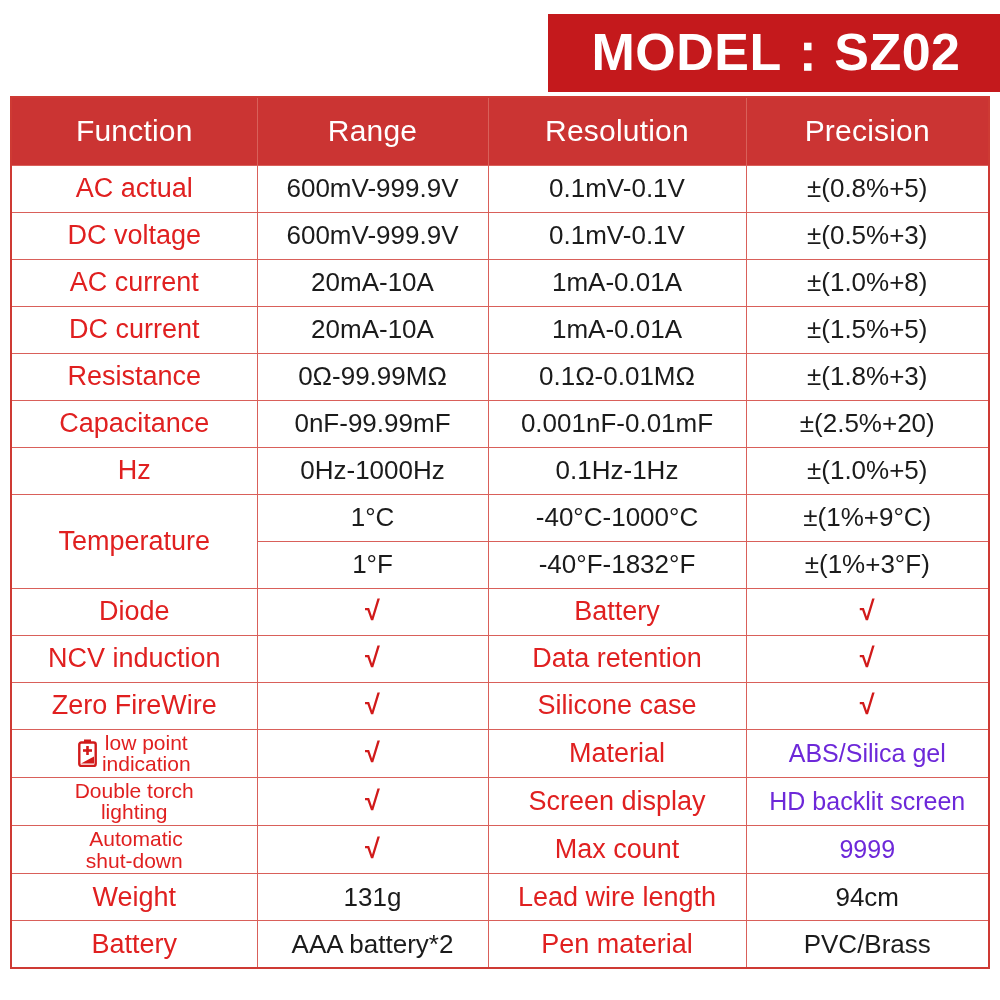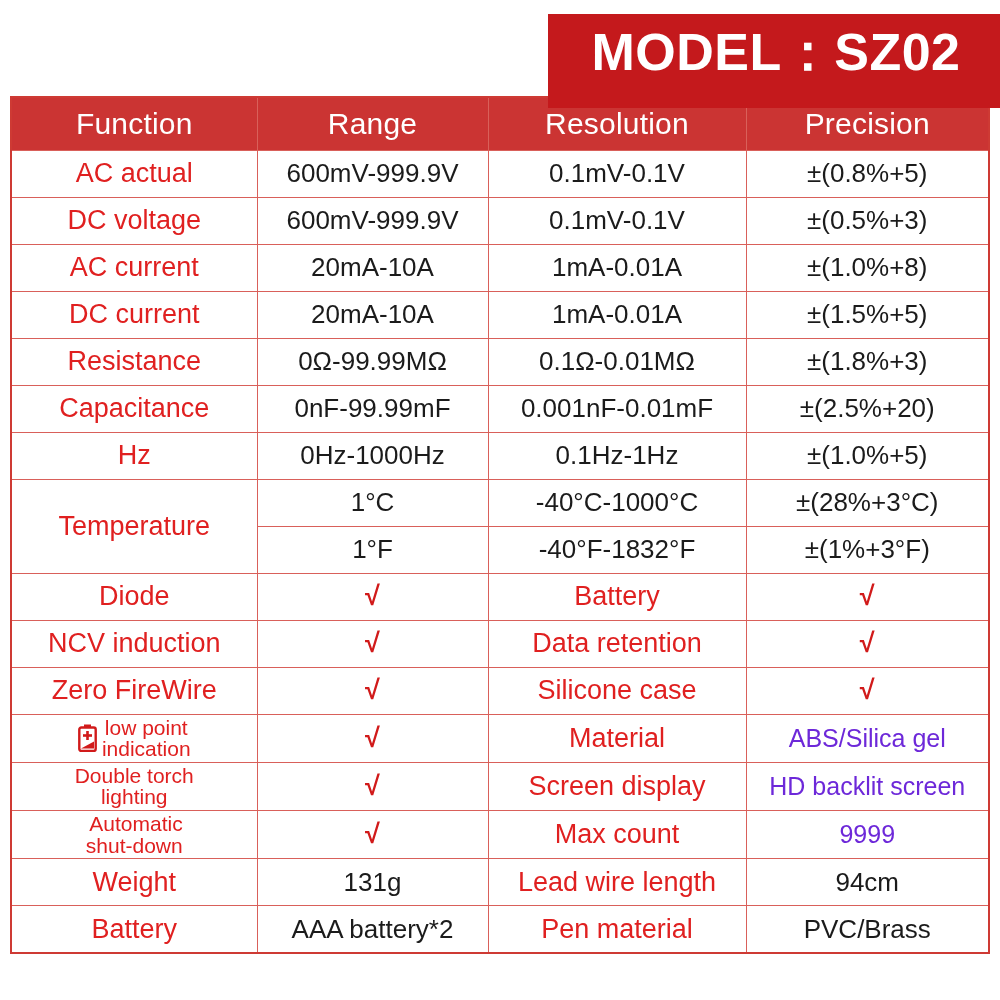--- a/index.html
+++ b/index.html
@@ -26,21 +26,21 @@
     justify-content: flex-end;
     padding-top: 14px;
   }
   .model-banner {
     background: #C4191C;
     color: #ffffff;
     font-size: 52px;
     font-weight: bold;
     letter-spacing: 0.5px;
     line-height: 1;
-    padding: 12px 22px 30px 26px;
+    padding: 12px 22px 14px 26px;
     width: 452px;
     text-align: center;
     white-space: nowrap;
   }
 
   
   .spec-table {
     width: 978px;
     margin: 0 auto;
     border-collapse: collapse;
@@ -57,21 +57,21 @@
     text-align: center;
     vertical-align: middle;
     padding: 2px 4px;
   }
 
   thead th {
     background: #CB3433;
     color: #ffffff;
     font-size: 30px;
     font-weight: normal;
-    height: 53px;
+    height: 68px;
     border-color: #CB3433;
     letter-spacing: 0.2px;
   }
 
   tbody tr { height: 47px; }
 
   .fn       { color: #E02020; font-size: 27px; white-space: nowrap; }
   .val      { color: #1b1b1b; font-size: 26px; white-space: nowrap; }
   .check    { color: #D11A1A; font-size: 27px; font-weight: bold; }
   .fn-small { color: #E02020; font-size: 21px; line-height: 1.03; }
@@ -168,21 +168,21 @@
         <tr>
           <td><span class="fn">Hz</span></td>
           <td><span class="val">0Hz-1000Hz</span></td>
           <td><span class="val">0.1Hz-1Hz</span></td>
           <td><span class="val">±(1.0%+5)</span></td>
         </tr>
         <tr>
           <td rowspan="2"><span class="fn">Temperature</span></td>
           <td><span class="val">1°C</span></td>
           <td><span class="val">-40°C-1000°C</span></td>
-          <td><span class="val">±(28%+3°C)</span></td>
+          <td><span class="val">±(1%+9°C)</span></td>
         </tr>
         <tr>
           <td><span class="val">1°F</span></td>
           <td><span class="val">-40°F-1832°F</span></td>
           <td><span class="val">±(1%+3°F)</span></td>
         </tr>
         <tr>
           <td><span class="fn">Diode</span></td>
           <td><span class="check">√</span></td>
           <td><span class="fn">Battery</span></td>

